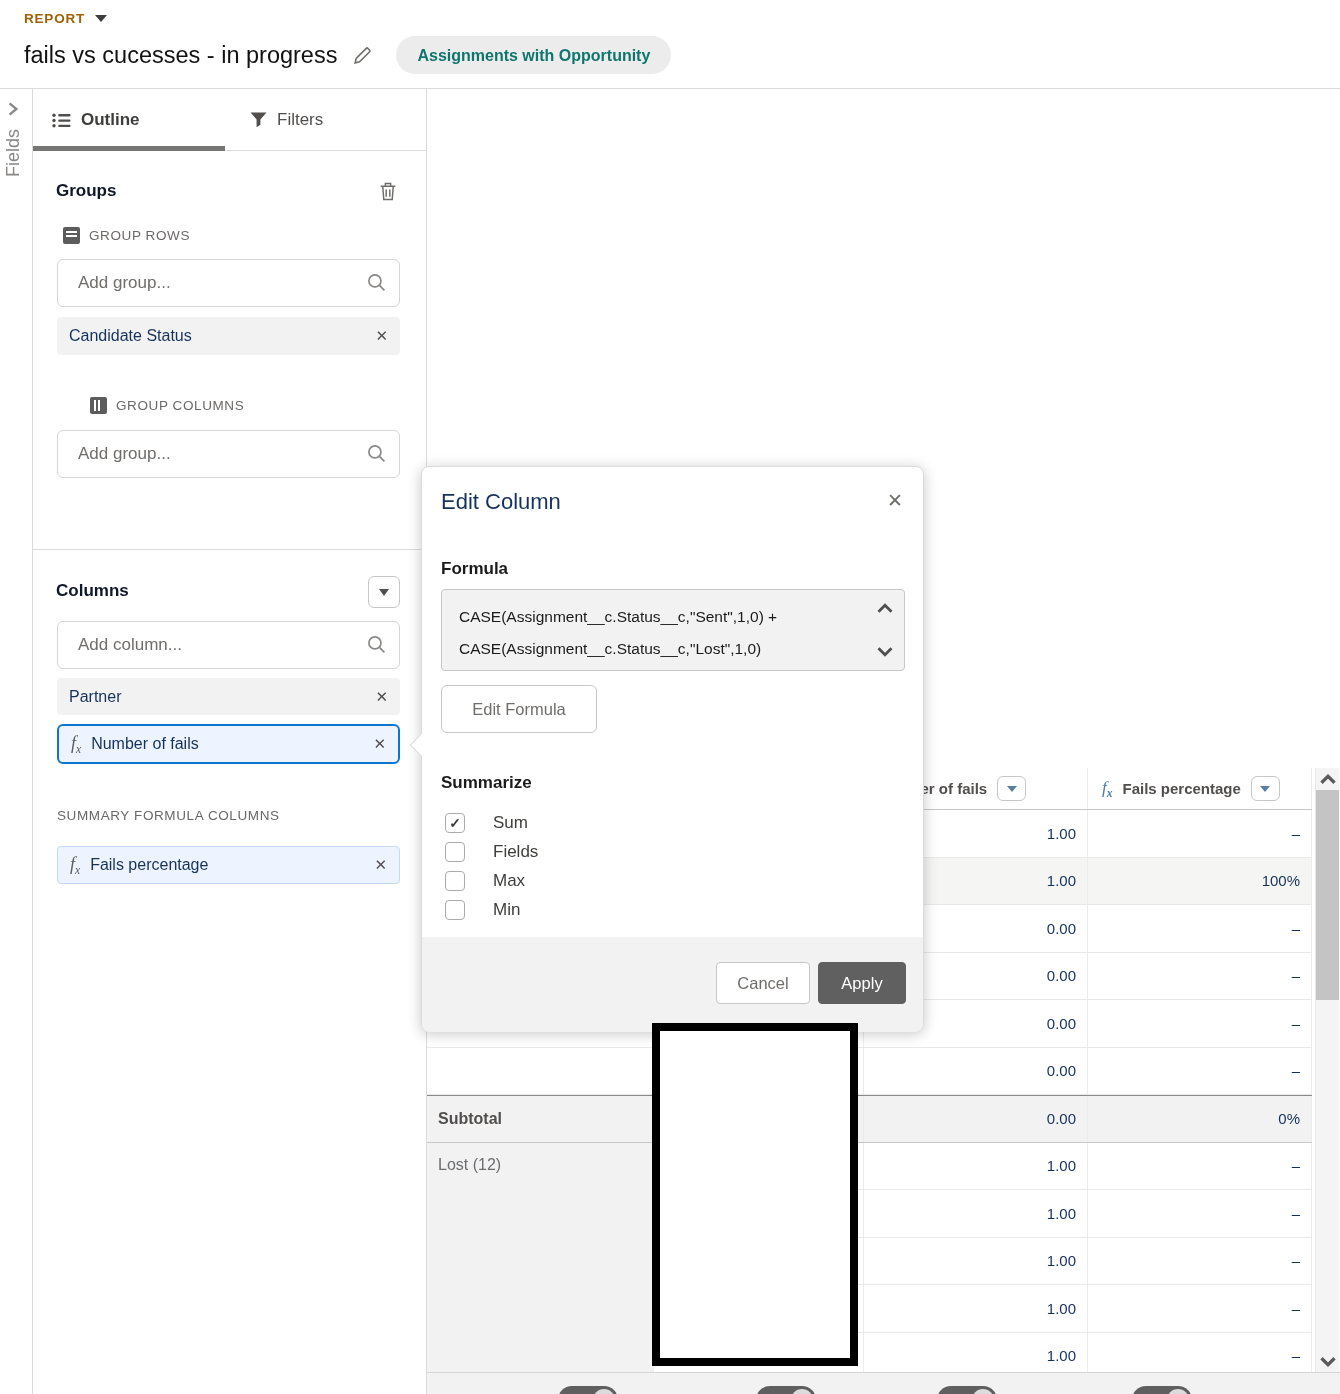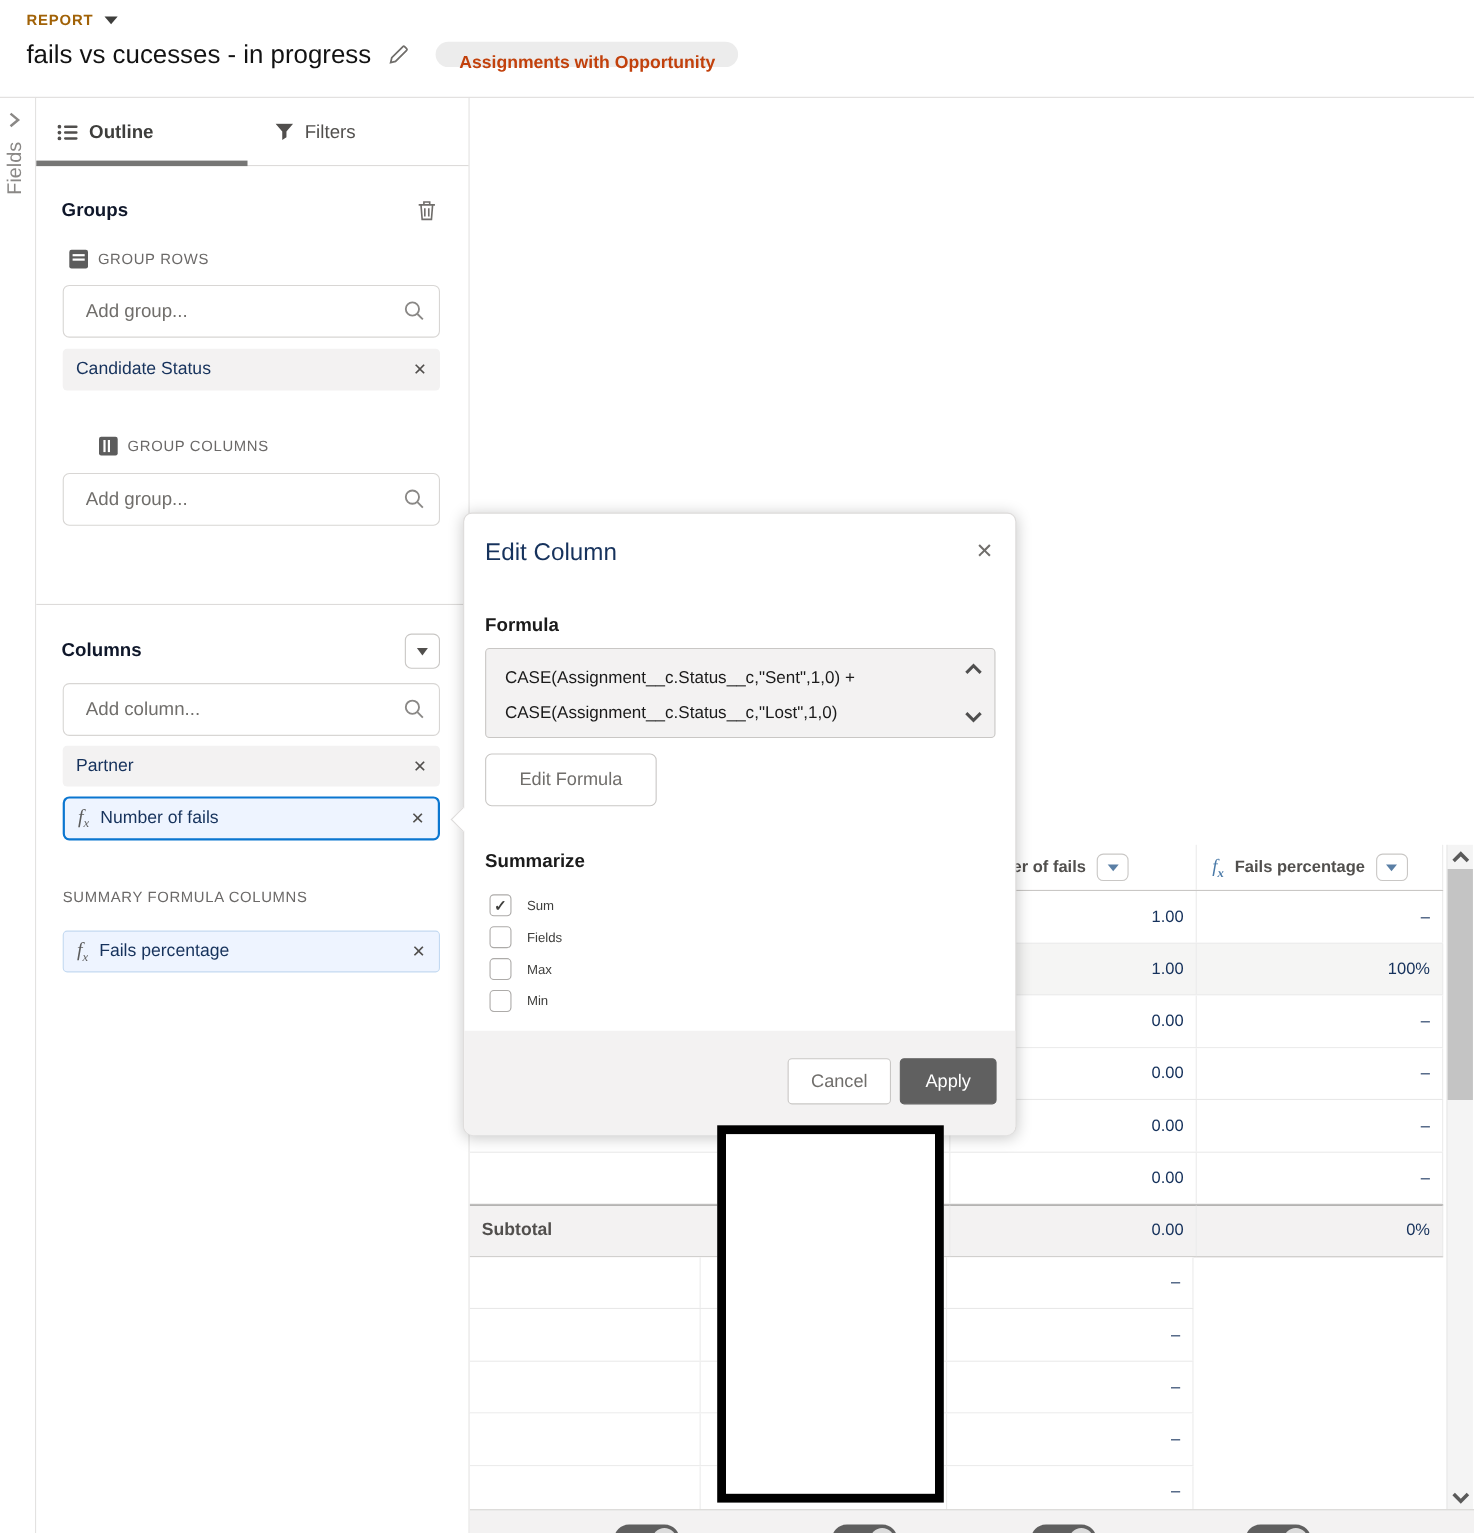--- a/index.html
+++ b/index.html
@@ -9,21 +9,21 @@
     font-family:"Liberation Sans", sans-serif; background:#fff; color:#181818;
   }
   
   .top-header { position:absolute; left:0; top:0; width:1340px; height:89px; background:#fff; border-bottom:1px solid #dddbda; }
   .report-row { position:absolute; left:24px; top:11px; display:flex; align-items:center; gap:10px; }
   .report-label { font-size:13.5px; font-weight:bold; letter-spacing:.8px; color:#a16207; }
   .caret-down { width:0; height:0; border-left:6px solid transparent; border-right:6px solid transparent; border-top:7px solid #3e3e3c; }
   .title-row { position:absolute; left:24px; top:36px; display:flex; align-items:center; }
   .report-title { font-size:23.5px; color:#121212; }
   .pencil { margin-left:16px; color:#706e6b; display:flex; }
-  .badge { margin-left:24px; height:23px; line-height:39px; border-radius:19.5px; background:#ececec; padding:0 21px; font-size:16px; font-weight:bold; color:#c2410c; }
+  .badge { margin-left:24px; height:38px; line-height:39px; border-radius:19.5px; background:#ececec; padding:0 21px; font-size:16px; font-weight:bold; color:#0f766e; }
   
   .fields-strip { position:absolute; left:0; top:89px; width:33px; height:1305px; background:#fff; border-right:1px solid #dddbda; }
   .fields-expand { position:absolute; left:7px; top:12px; color:#8a8886; }
   .fields-label { position:absolute; left:3px; top:40px; writing-mode:vertical-rl; transform:rotate(180deg); font-size:18px; color:#8a8886; }
   
   .panel { position:absolute; left:33px; top:89px; width:394px; height:1305px; background:#fff; border-right:1px solid #dddbda; }
   .tabs { position:absolute; left:0; top:0; width:100%; height:62px; border-bottom:1px solid #dddbda; }
   .tab { position:absolute; top:0; height:62px; display:flex; align-items:center; gap:10px; cursor:default; }
   .tab-outline { left:19px; }
   .tab-filters { left:217px; }
@@ -105,21 +105,21 @@
   .dlg-formula-label { position:absolute; left:19px; top:92px; font-size:17px; font-weight:bold; color:#1b1b1b; }
   .formula-box { position:absolute; left:19px; top:122px; width:464px; height:82px; background:#f3f2f2; border:1px solid #c9c7c5; border-radius:4px; padding:11px 40px 0 17px; }
   .formula-line { font-size:15.5px; color:#1b1b1b; line-height:32px; white-space:nowrap; }
   .fb-chev { position:absolute; right:9px; color:#4f4f4f; cursor:pointer; display:flex; }
   .fb-up { top:12px; } .fb-dn { bottom:12px; }
   .edit-formula-btn { position:absolute; left:19px; top:218px; width:156px; height:48px; border:1px solid #c9c7c5; border-radius:6px; background:#fff; font-size:16.5px; color:#706e6b; font-family:"Liberation Sans",sans-serif; cursor:pointer; }
   .dlg-summarize-label { position:absolute; left:19px; top:306px; font-size:17px; font-weight:bold; color:#1b1b1b; }
   .opts { position:absolute; left:23px; top:341px; }
   .opt { display:flex; align-items:center; height:29px; cursor:pointer; }
   .cb { width:20px; height:20px; border:1px solid #adaba9; border-radius:4px; background:#fff; display:flex; align-items:center; justify-content:center; font-size:14px; font-weight:bold; color:#3e3e3c; }
-  .optlabel { margin-left:14px; font-size:12px; color:#3e3e3c; }
+  .optlabel { margin-left:28px; font-size:17px; color:#3e3e3c; }
   .dlg-footer { position:absolute; left:0; top:470px; width:501px; height:95px; background:#f3f2f2; border-radius:0 0 8px 8px; }
   .btn-cancel { position:absolute; left:294px; top:25px; width:94px; height:42px; background:#fff; border:1px solid #c9c7c5; border-radius:4px; font-size:16.5px; color:#706e6b; font-family:"Liberation Sans",sans-serif; cursor:pointer; }
   .btn-apply { position:absolute; left:396px; top:25px; width:88px; height:42px; background:#606060; border:1px solid #606060; border-radius:4px; font-size:16.5px; color:#fff; font-family:"Liberation Sans",sans-serif; cursor:pointer; }
   
   .redaction { position:absolute; left:652px; top:1023px; width:206px; height:343px; background:#fff; border:8px solid #000; z-index:60; }
 </style>
 </head>
 <body>
 
 <div id="app">
@@ -309,20 +309,21 @@
         </div>
 
       <div class="subtotal-row">
         <div class="lbl">Subtotal</div>
         <div class="cell p"></div>
         <div class="cell n">0.00</div>
         <div class="cell n">0%</div>
       </div>
 
       <div class="lost">
+        <div class="lost-cell">Lost (12)</div>
         <div class="lost-rows" id="lost-rows">
             <div class="trow">
        <div class="cell p"></div>
        <div class="cell n">1.00</div>
        <div class="cell n">–</div>
      </div>
             <div class="trow">
        <div class="cell p"></div>
        <div class="cell n">1.00</div>
        <div class="cell n">–</div>

